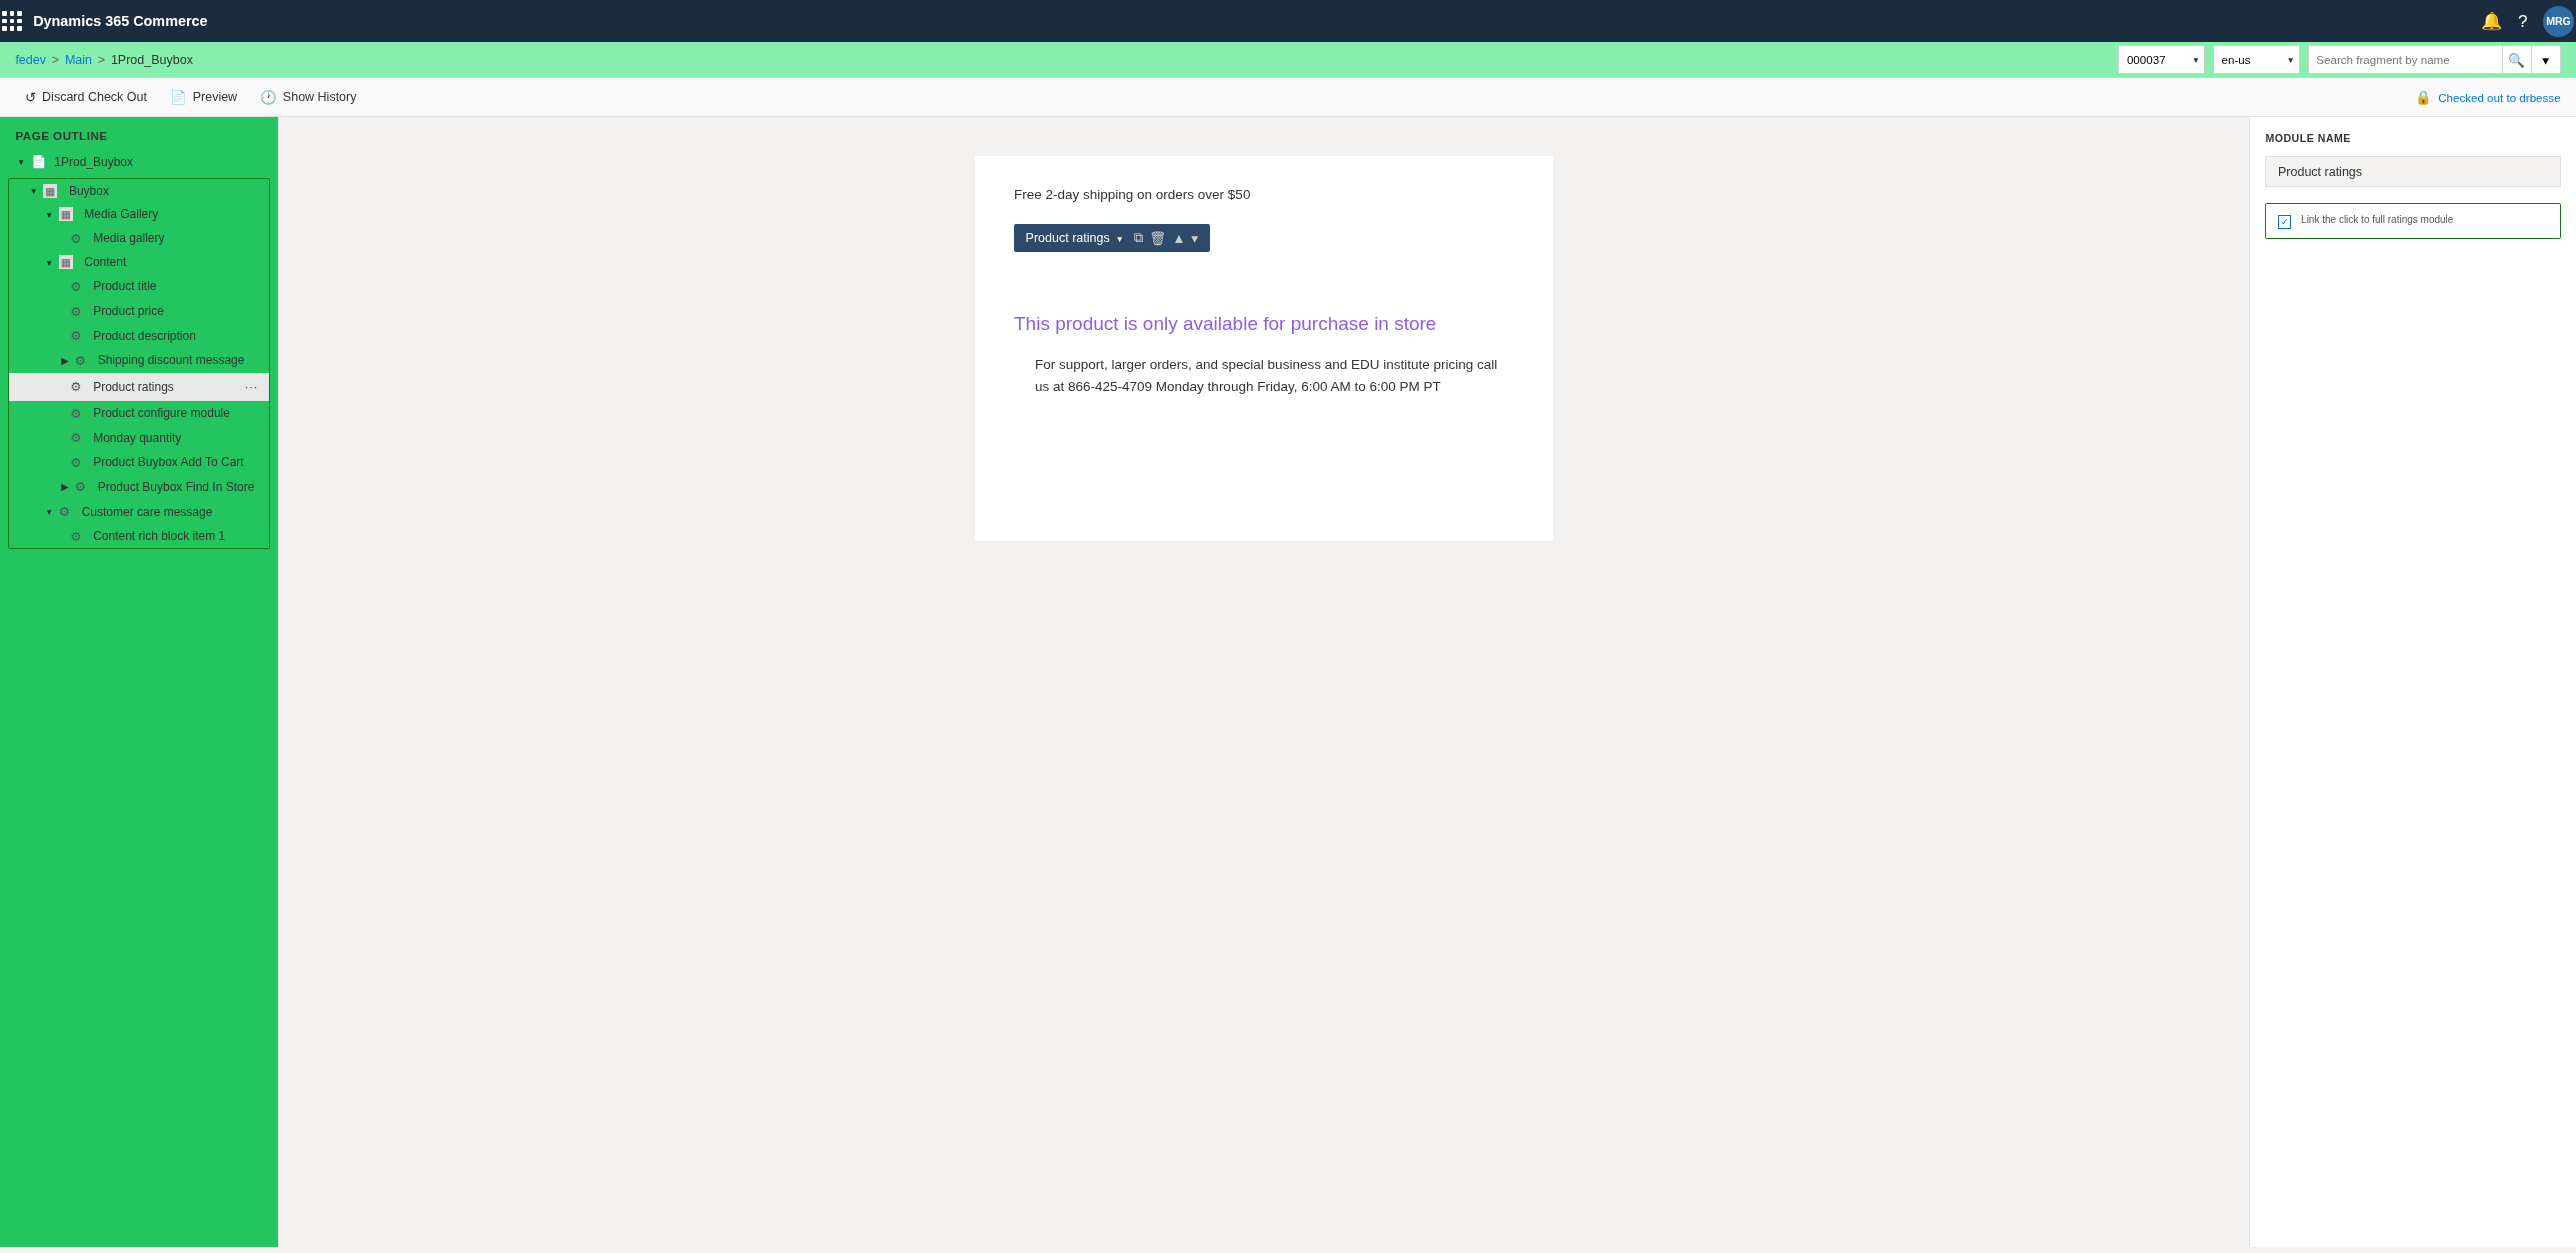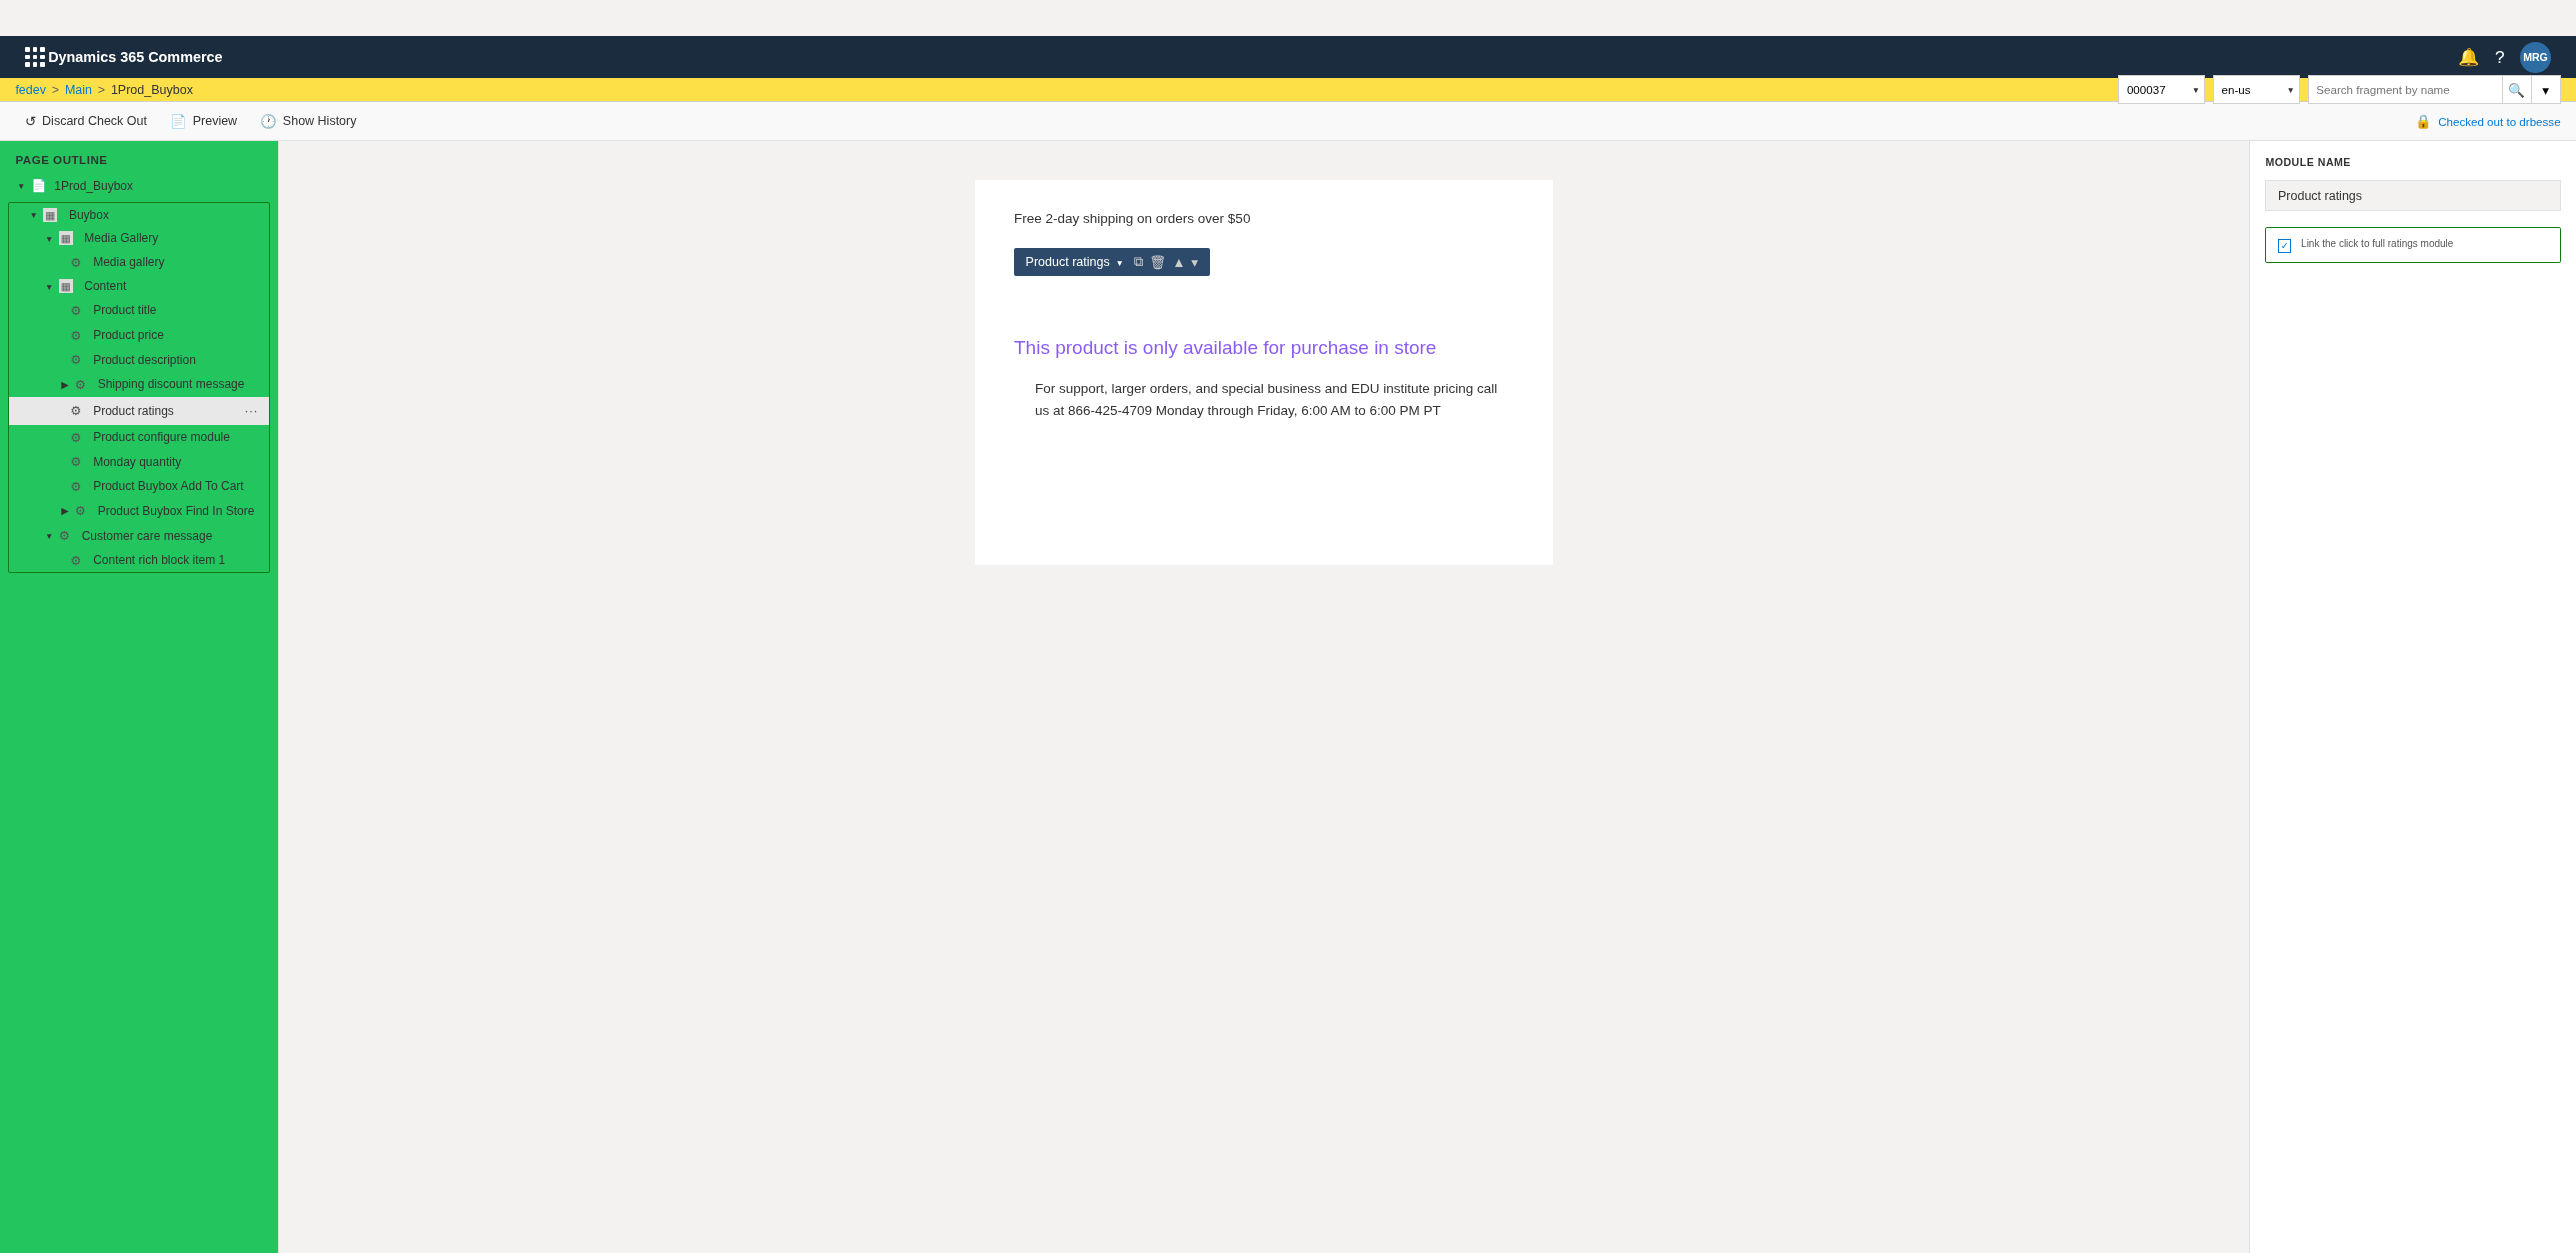--- a/index.html
+++ b/index.html
@@ -5,23 +5,22 @@
     * { box-sizing: border-box; margin: 0; padding: 0; }
     body { font-family: 'Segoe UI', sans-serif; font-size: 12.5px; background: #f3f2f1; overflow: hidden; }
 
     
     .top-nav {
       background: #1a2c3e;
       color: white;
       height: 42px;
       display: flex;
       align-items: center;
-      padding: 0 25px;
-      gap: 3px;
-      margin-top: 36px;
+      padding: 0 2px;
+      gap: 11px;
     }
     .top-nav .app-grid {
       display: grid;
       grid-template-columns: repeat(3, 4.8px);
       grid-template-rows: repeat(3, 4.8px);
       gap: 2.9px;
       cursor: pointer;
     }
     .top-nav .app-grid span {
       width: 4.8px; height: 4.8px;
@@ -54,23 +53,23 @@
       align-items: center;
       justify-content: center;
       font-size: 10.6px;
       font-weight: 600;
       color: white;
       cursor: pointer;
     }
 
     
     .sub-nav {
-      background: #fde047;
+      background: #86efac;
       border-bottom: 1px solid #d0d0d0;
-      height: 24px;
+      height: 36px;
       display: flex;
       align-items: center;
       padding: 0 15.4px;
       gap: 7.7px;
     }
     .breadcrumb {
       display: flex;
       align-items: center;
       gap: 5.8px;
       flex: 1;

